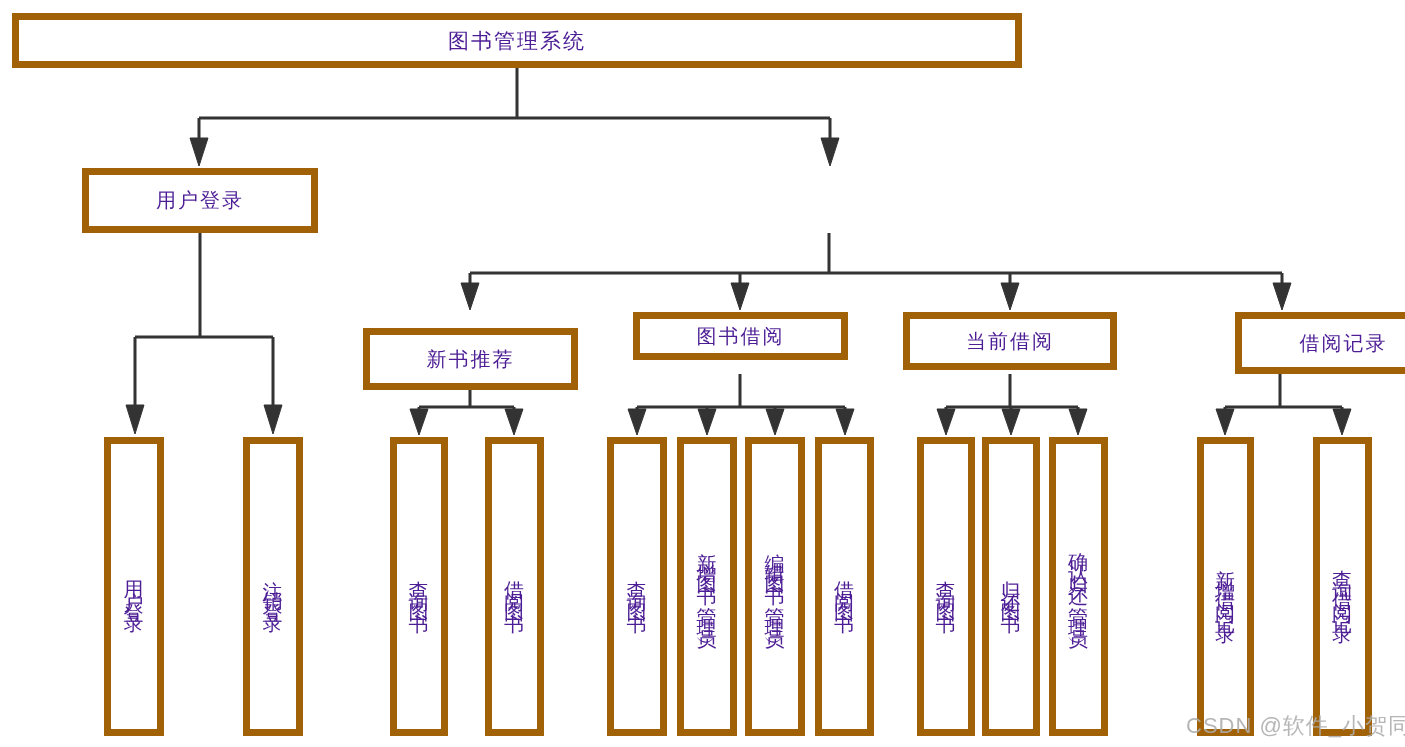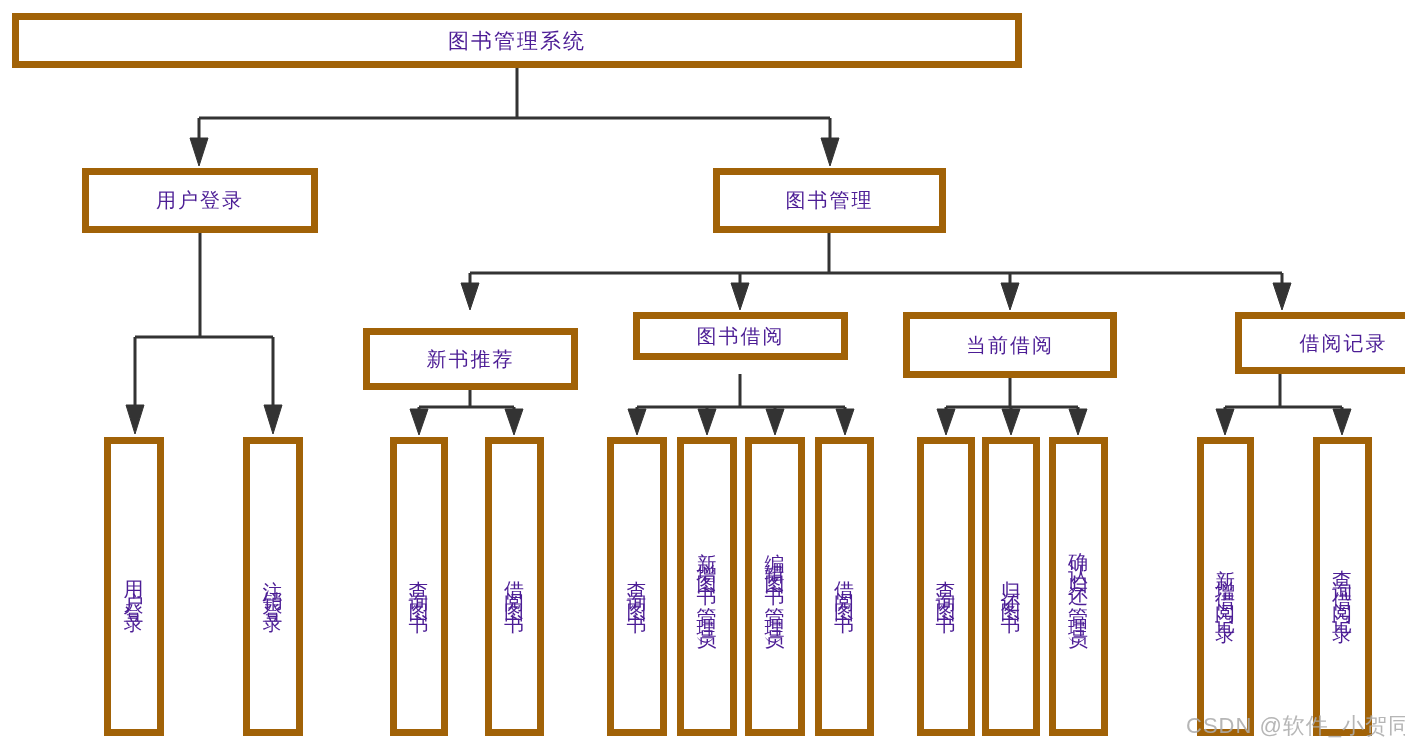--- a/index.html
+++ b/index.html
@@ -104,31 +104,28 @@
     <polygon points="1333,409 1351,409 1342,435"></polygon>
   </svg>
 
   <div class="box hbox root-box" style="left:12px; top:13px; width:1010px; height:55px;">
     <span>图书管理系统</span>
   </div>
 
   <div class="box hbox" style="left:82px; top:168px; width:236px; height:65px;">
     <span>用户登录</span>
   </div>
-  <div class="box hbox" style="left:713px; top:168px; width:233px; height:65px;">
-    <span>图书管理</span>
-  </div>
 
   <div class="box hbox" style="left:363px; top:312px; width:215px; height:62px;margin-top:16px;">
     <span>新书推荐</span>
   </div>
   <div class="box hbox" style="left:633px; top:312px; width:215px; height:48px;">
     <span>图书借阅</span>
   </div>
-  <div class="box hbox" style="left:903px; top:312px; width:214px; height:66px;">
+  <div class="box hbox" style="left:903px; top:312px; width:214px; height:58px;">
     <span>当前借阅</span>
   </div>
   <div class="box hbox" style="left:1235px; top:312px; width:217px; height:62px;">
     <span>借阅记录</span>
   </div>
 
   <div class="box vbox" style="left:104px; top:437px; width:60px; height:299px;">
     <span>用户登录</span>
   </div>
   <div class="box vbox" style="left:243px; top:437px; width:60px; height:299px;">

